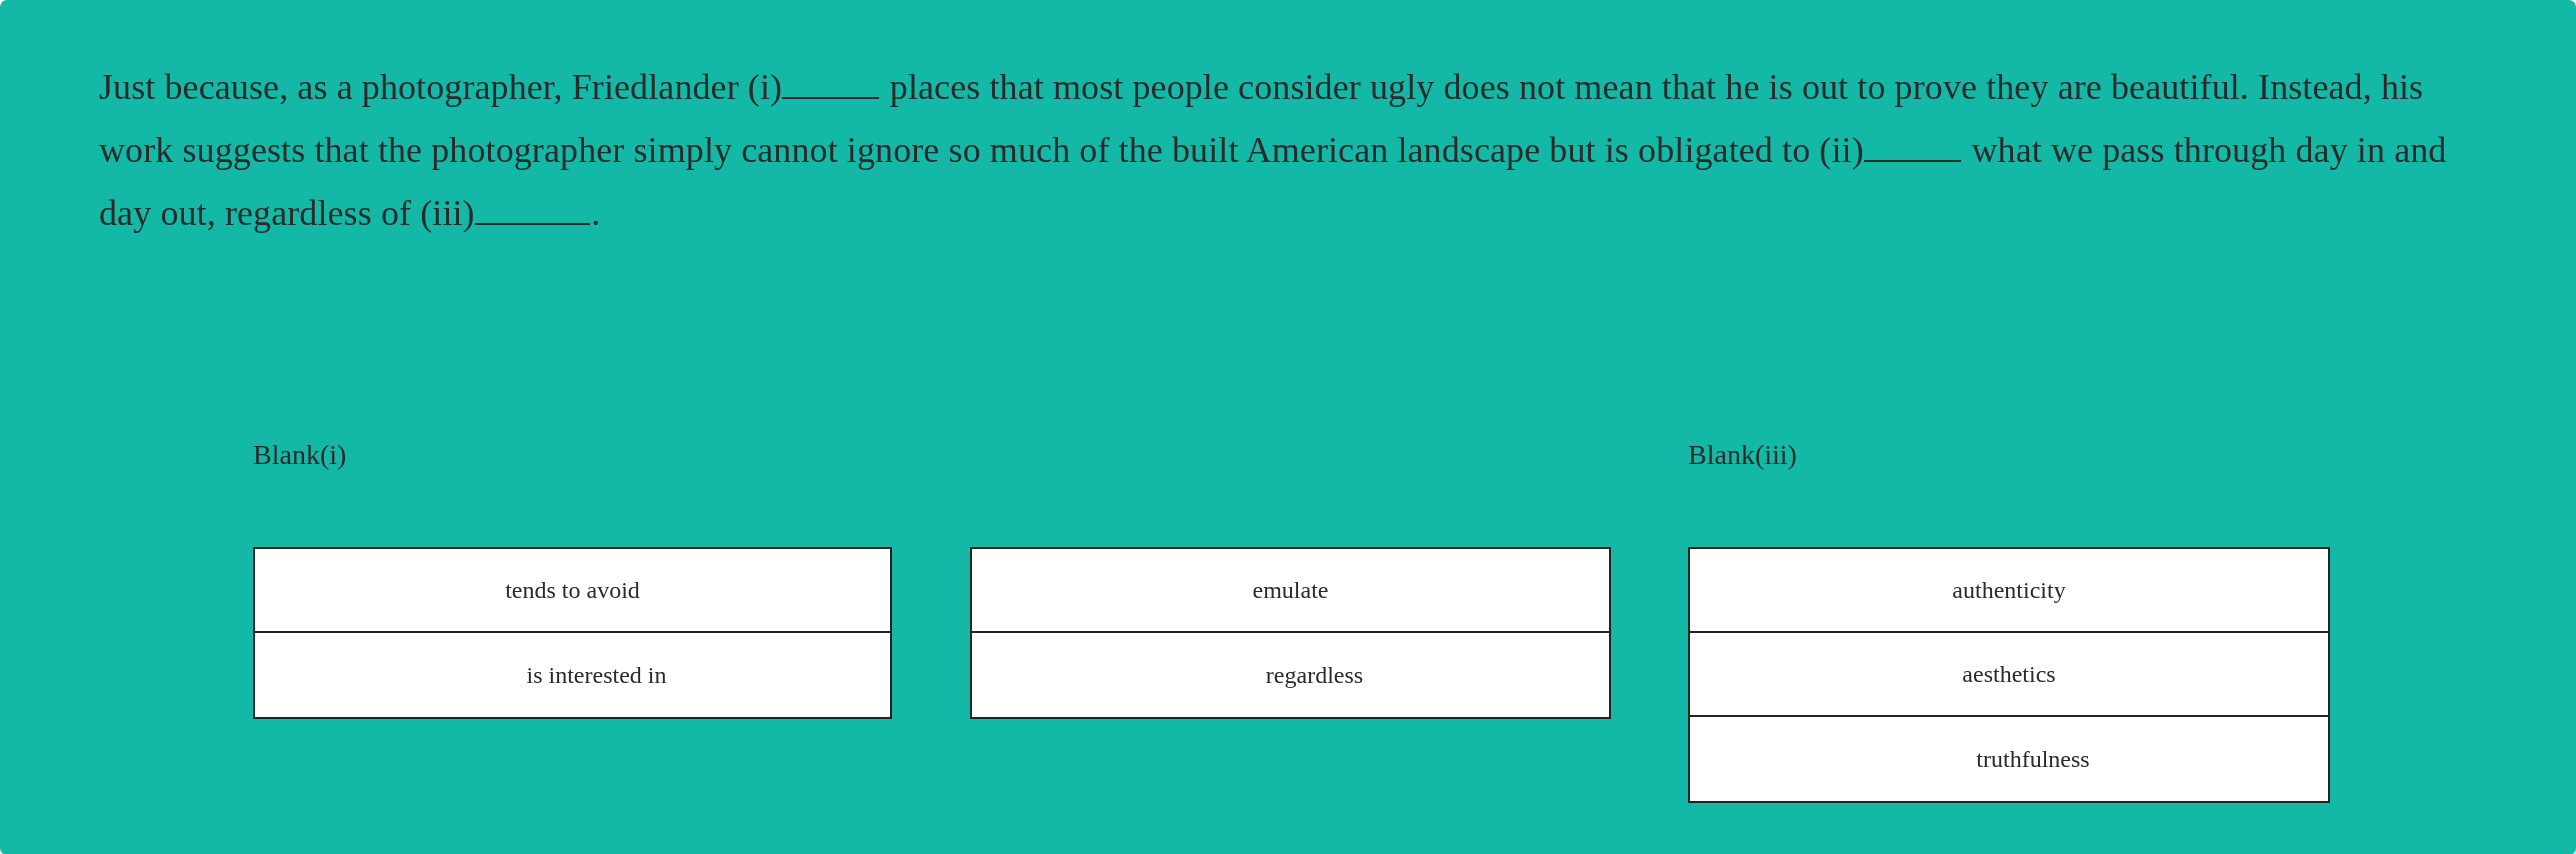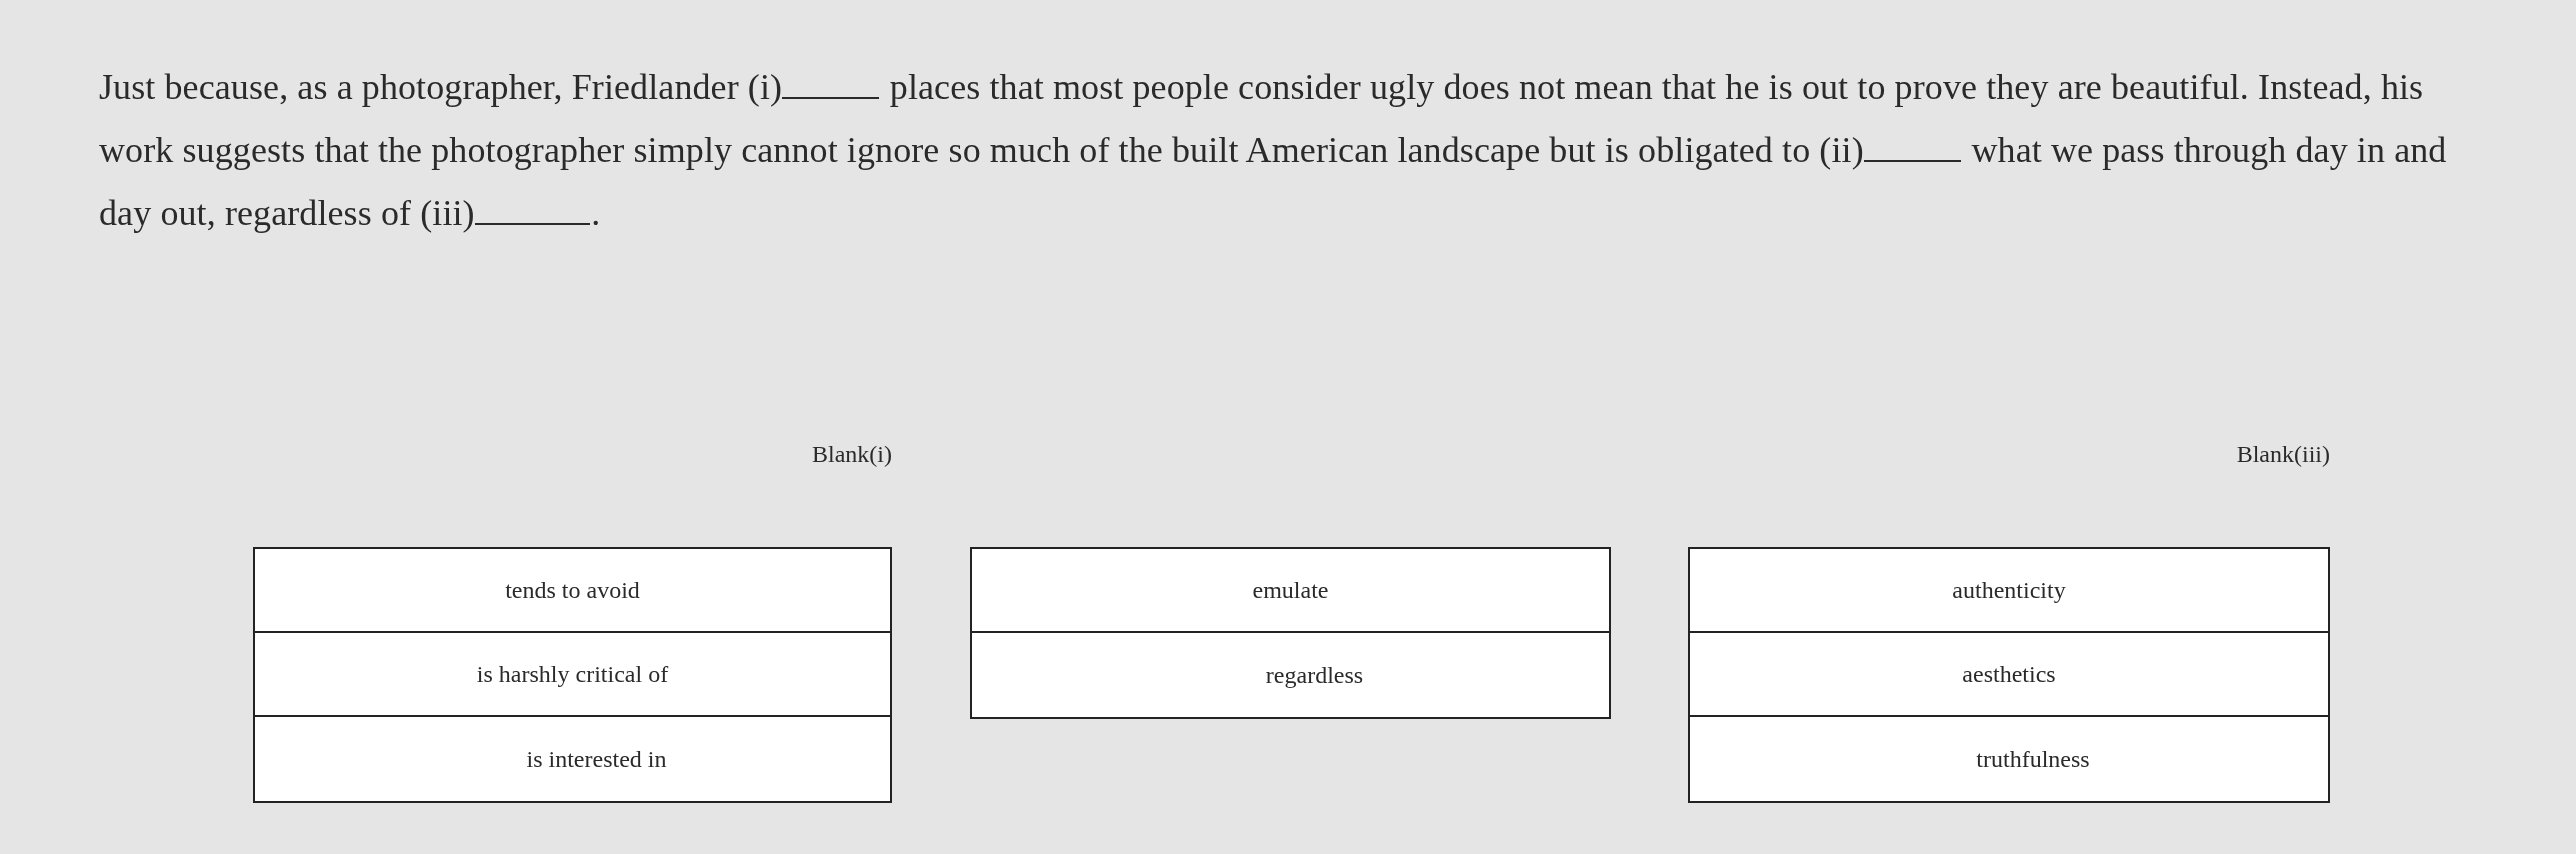--- a/index.html
+++ b/index.html
@@ -11,21 +11,22 @@
     width: 2576px;
     height: 855px;
     font-family: "Liberation Serif", "DejaVu Serif", serif;
     color: #222222;
     overflow: hidden;
   }
   .page {
     position: relative;
     width: 2576px;
     height: 855px;
-    background: #e5e5e5;
+    background: #14b8a6;
+    border-radius: 7px;
   }
 
   
   .passage {
     position: absolute;
     left: 99px;
     top: 20px;
     width: 2382px;
     font-size: 36px;
     line-height: 63px;
@@ -56,24 +57,24 @@
   .col-headers {
     position: absolute;
     left: 0;
     top: 0;
     width: 2576px;
     height: 66px;
   }
   .col-header {
     position: absolute;
     top: 0;
-    font-size: 24px;
+    font-size: 28px;
     line-height: 51px;
     color: #2a2a2a;
-    text-align: right;
+    text-align: left;
   }
   .col-header.c0 { left: 253px;  width: 639px; }
   .col-header.c1 { left: 970px; width: 641px; }
   .col-header.c2 { left: 1688px; width: 642px; }
 
   .choice-table {
     position: absolute;
     top: 118px;
     border: 2.5px solid #232323;
     box-sizing: border-box;
@@ -116,23 +117,20 @@
     <div class="col-headers">
       <div class="col-header c0">Blank(i)</div>
       <div class="col-header c2">Blank(iii)</div>
     </div>
 
     <div class="choice-table t0">
       <div class="choice-row">
         <span class="choice-label">tends to avoid</span>
       </div>
       <div class="choice-row">
-        <span class="choice-label">is harshly critical of</span>
-      </div>
-      <div class="choice-row">
         <span class="choice-label">is interested in</span>
       </div>
     </div>
 
     <div class="choice-table t1">
       <div class="choice-row">
         <span class="choice-label">emulate</span>
       </div>
       <div class="choice-row">
         <span class="choice-label">regardless</span>

